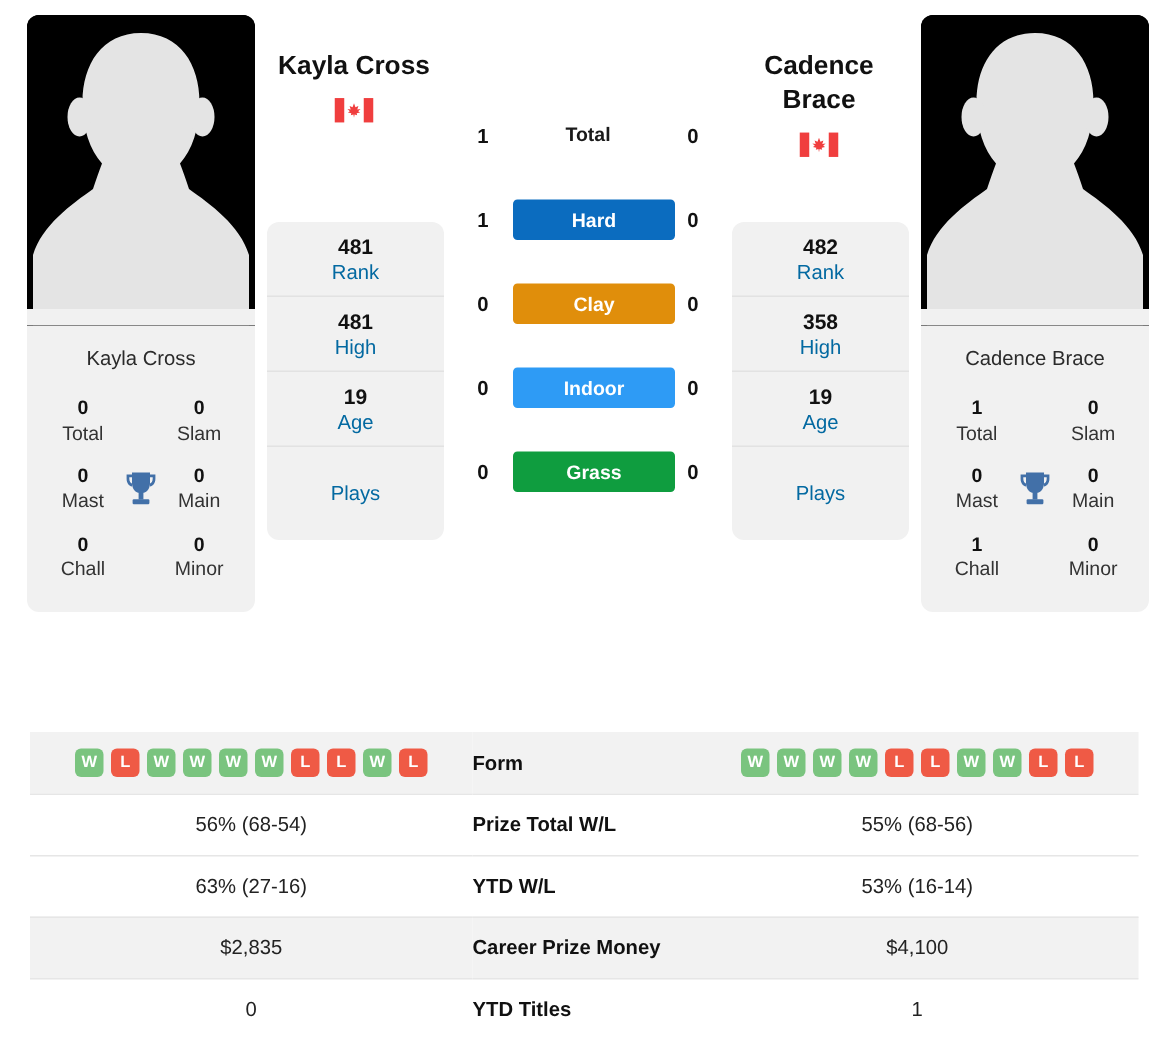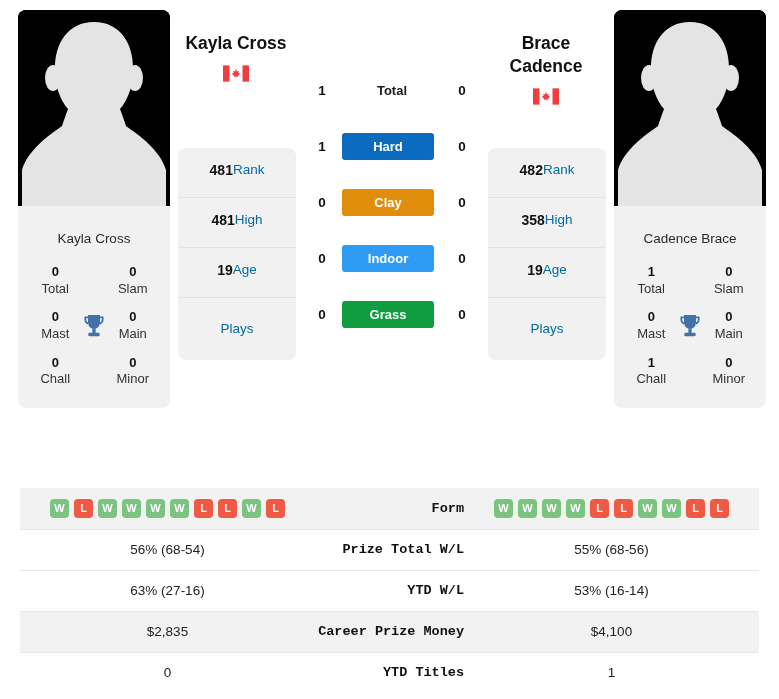--- a/index.html
+++ b/index.html
@@ -96,21 +96,21 @@
     margin-top: 138px;
     overflow: hidden;
   }
   .rank-cell {
     text-align: center;
     padding: 13px 4px 13px 4px;
     border-bottom: 1px solid #e2e2e2;
     height: 50px;
     box-sizing: border-box;
     display: flex;
-    flex-direction: row;
+    flex-direction: column;
     justify-content: center;
   }
   .rank-cell:last-child { border-bottom: none; }
   .rank-val {
     font-size: 14px;
     font-weight: bold;
     color: #111;
     line-height: 1.3;
   }
   .rank-lbl {
@@ -158,21 +158,21 @@
     width: 100px;
     text-align: center;
   }
   .h2h-total-lbl {
     font-size: 13px;
     font-weight: bold;
     color: #1a1a1a;
   }
   .surf-badge {
     display: block;
-    width: 92px;
+    width: 108px;
     padding: 6px 0;
     border-radius: 3px;
     color: #ffffff;
     font-size: 13px;
     font-weight: bold;
     text-align: center;
     box-sizing: border-box;
   }
 
   
@@ -191,26 +191,25 @@
     padding: 0;
     vertical-align: middle;
   }
   .cell-left, .cell-right {
     text-align: center;
     font-size: 13.5px;
     color: #222;
     width: 295px;
   }
   .cell-mid {
-    text-align: right;
+    text-align: left;
     font-size: 13.5px;
     font-weight: bold;
     color: #111;
     width: 149px;
-    font-family: Liberation Mono, monospace;
   }
   .form-strip {
     display: flex;
     justify-content: center;
     gap: 5px;
   }
   .wl {
     width: 19px;
     height: 19px;
     border-radius: 4px;
@@ -355,22 +354,22 @@
         <div class="h2h-score">0</div>
         <div class="h2h-mid">
           <span class="surf-badge" id="badge-grass" style="background: rgb(15, 157, 63);">Grass</span>
         </div>
         <div class="h2h-score">0</div>
       </div>
     </div>
 
     <div style="position:relative;flex:0 0 118px;margin-right:8px;">
       <div style="position:absolute;top:22px;left:-42px;width:200px;text-align:center;">
+        <div class="player-title">Cadence</div>
         <div class="player-title">Brace</div>
-        <div class="player-title">Cadence</div>
         <svg class="flag" viewBox="0 0 32 20" aria-hidden="true">
           <rect x="0" y="0" width="32" height="20" fill="#ffffff"></rect>
           <rect x="0" y="0" width="8" height="20" fill="#f03e3e"></rect>
           <rect x="24" y="0" width="8" height="20" fill="#f03e3e"></rect>
           <path d="M16 4.2 L17.2 7.6 L19.6 6.6 L18.7 9.3 L21.4 9.0 L19.4 10.8 L21 11.9 L18.2 12.4
                    L18.6 14.2 L16.5 13.5 L16 16.2 L15.5 13.5 L13.4 14.2 L13.8 12.4 L11 11.9
                    L12.6 10.8 L10.6 9.0 L13.3 9.3 L12.4 6.6 L14.8 7.6 Z" fill="#f03e3e"></path>
         </svg>
       </div>
       <div class="rank-card">

